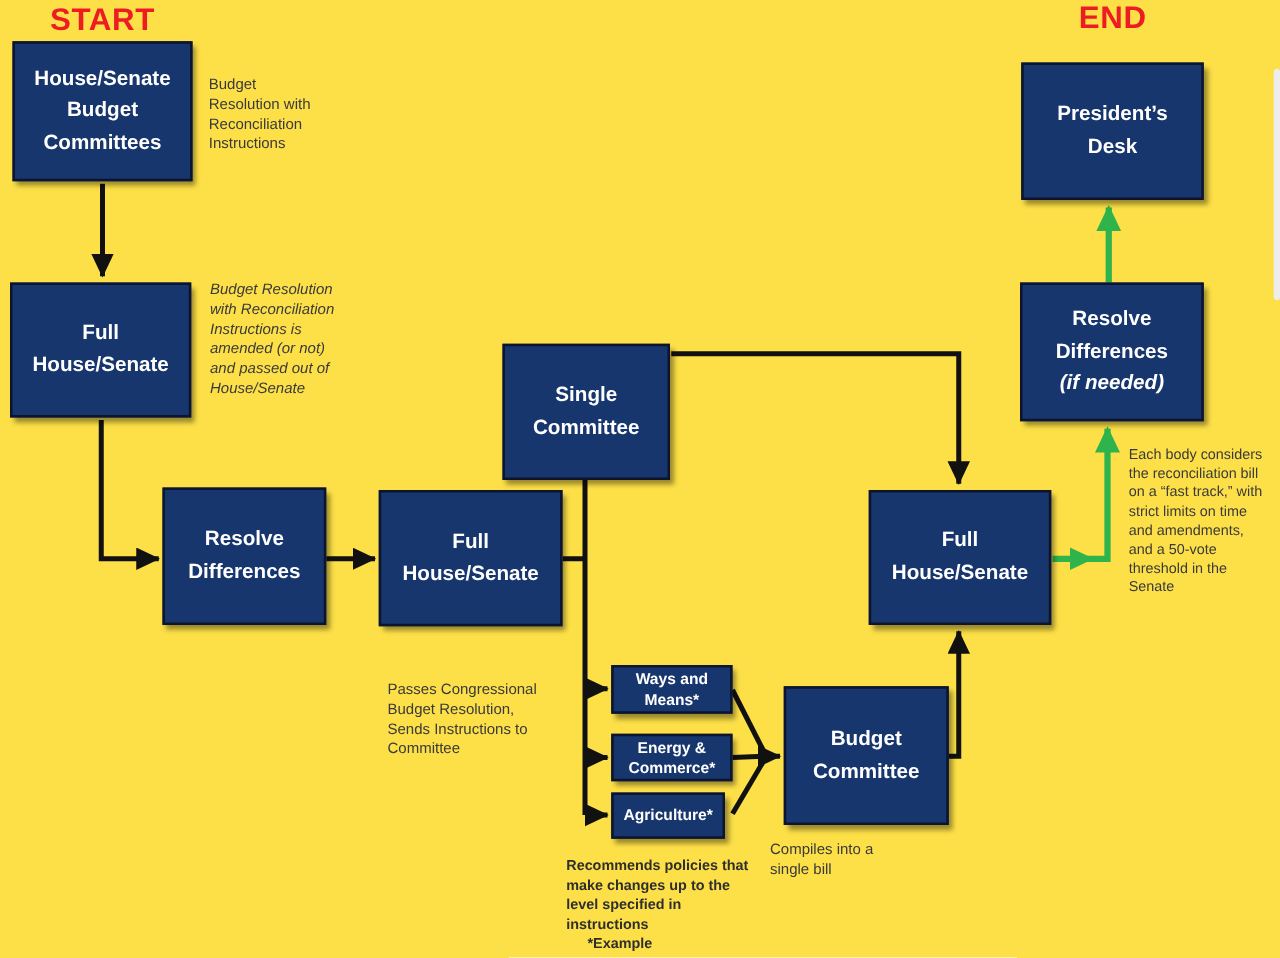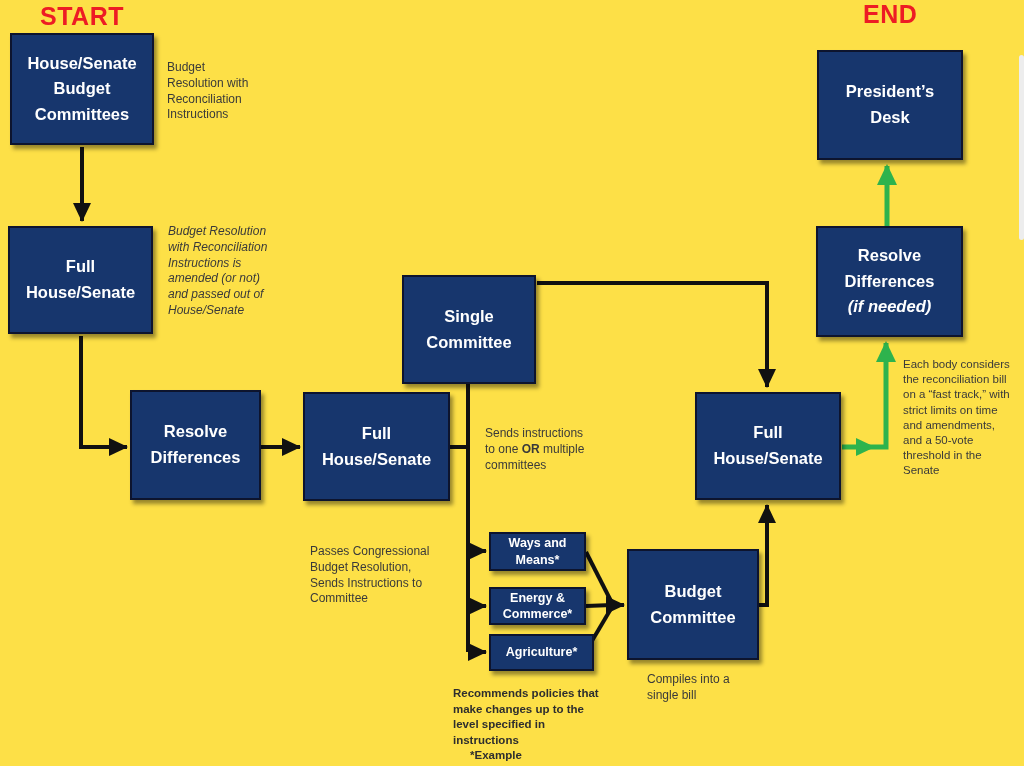--- a/index.html
+++ b/index.html
@@ -31,39 +31,39 @@
   .edge-sliver { position:absolute; left:1019px; top:55px; width:5px; height:185px; background:#ededed; border-radius:3px; }
 
   
   #n1  { left:10px;  top:33px;  width:144px; height:112px; }
   #n2  { left:8px;   top:226px; width:145px; height:108px; }
   #n3  { left:130px; top:390px; width:131px; height:110px; }
   #n4  { left:303px; top:392px; width:147px; height:109px; }
   #n5  { left:402px; top:227px; width:134px; height:109px;margin-top:48px; }
   #n6  { left:489px; top:532px; width:97px;  height:39px; }
   #n7  { left:489px; top:587px; width:97px;  height:38px; }
-  #n8  { left:489px; top:634px; width:105px;  height:37px;text-align:right; }
+  #n8  { left:489px; top:634px; width:91px;  height:37px;text-align:right; }
   #n9  { left:627px; top:549px; width:132px; height:111px; }
   #n10 { left:695px; top:392px; width:146px; height:108px; }
   #n11 { left:816px; top:226px; width:147px; height:111px; }
   #n12 { left:817px; top:50px;  width:146px; height:110px; }
 
   #start { left:40px;  top:2px; }
   #end   { left:863px; top:0; }
 
   
   #c1  { left:167px; top:60px;  width:125px; }
   #c2  { left:168px; top:224px; width:142px;font-style:italic; }
   #c3  { left:135px; top:518px; width:168px; }
   #c4  { left:310px; top:528px; width:162px;margin-top:16px; }
   #c5  { left:485px; top:426px; width:152px; }
   #c6  { left:547px; top:202px; width:168px; }
   #c7  { left:453px; top:686px; width:192px; }
   #c7e { left:470px; top:748px; width:100px; }
-  #c8  { left:647px; top:672px; width:132px; }
+  #c8  { left:616px; top:672px; width:132px; }
   #c9  { left:903px; top:357px; width:125px; }
 </style>
 </head>
 <body>
 
 <div class="canvas">
 
   <svg class="arrows" viewBox="0 0 1024 766" xmlns="http://www.w3.org/2000/svg">
     <defs>
       <marker id="ab" markerUnits="userSpaceOnUse" markerWidth="22" markerHeight="20" refX="18" refY="9" orient="auto">
@@ -129,23 +129,20 @@
   <div class="note" id="c2">Budget Resolution
 with Reconciliation
 Instructions is
 amended (or not)
 and passed out of
 House/Senate</div>
   <div class="note" id="c4">Passes Congressional
 Budget Resolution,
 Sends Instructions to
 Committee</div>
-  <div class="note" id="c5"><span>Sends instructions
-to one </span><span class="b">OR</span><span> multiple
-committees</span></div>
   <div class="note bold" id="c7">Recommends policies that
 make changes up to the
 level specified in
 instructions</div>
   <div class="note bold" id="c7e">*Example</div>
   <div class="note" id="c8">Compiles into a
 single bill</div>
   <div class="note" id="c9">Each body considers
 the reconciliation bill
 on a “fast track,” with

